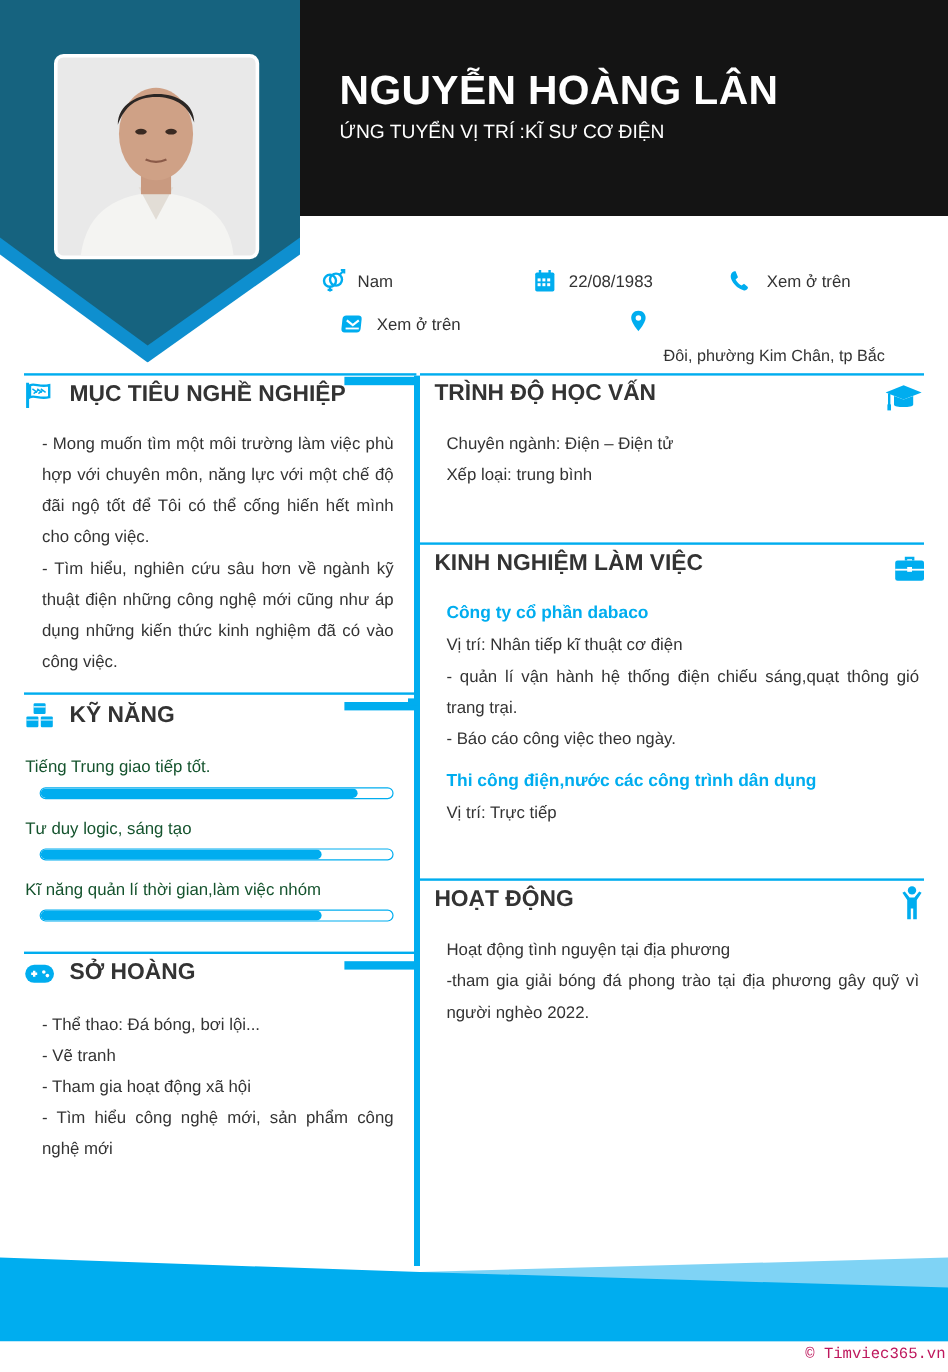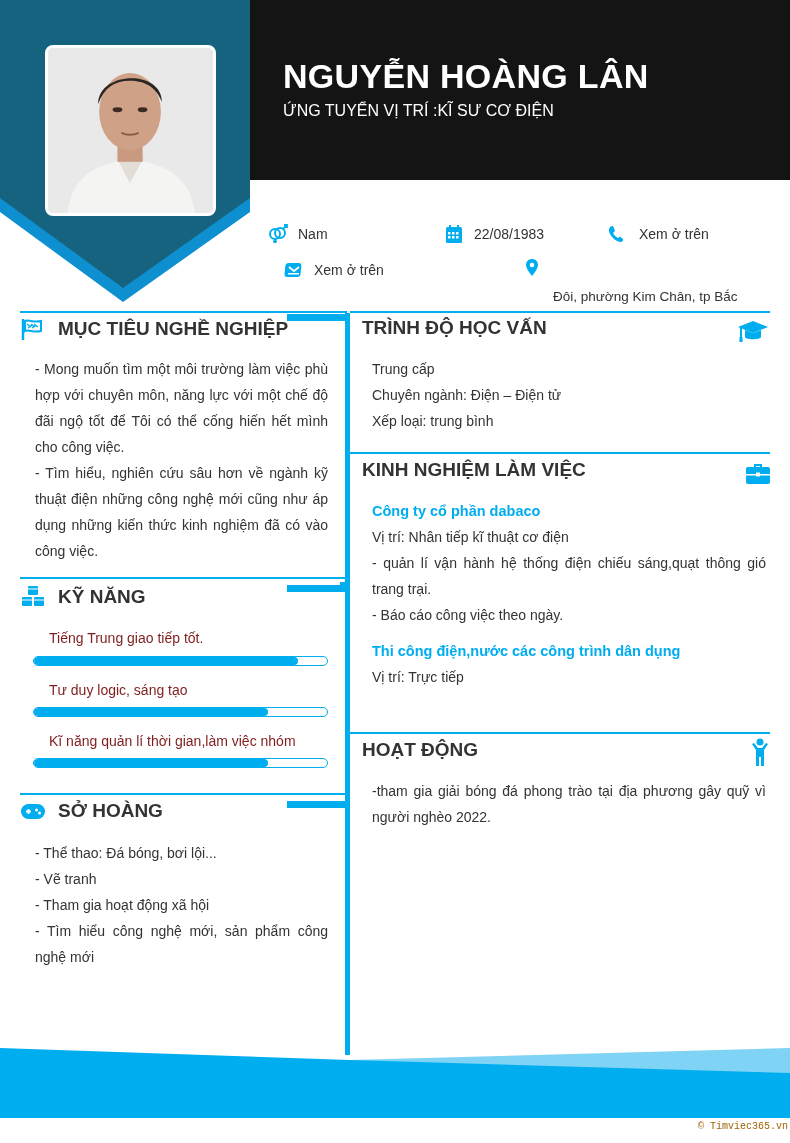--- a/index.html
+++ b/index.html
@@ -27,29 +27,29 @@
   .sec-title .ic { width: 26px; height: 26px; margin-right: 12px; display: inline-block; }
   .sec-title .ic svg { width: 26px; height: 26px; display: block; }
   .sec-icon-right { position: absolute; width: 32px; height: 32px; }
   .sec-icon-right svg { width: 32px; height: 32px; display: block; }
 
   .para { position: absolute; font-size: 14px; line-height: 26px; color: #333; text-align: justify; }
   .lines { position: absolute; font-size: 14px; line-height: 26px; color: #333; }
   .lines div { white-space: nowrap; }
   .justify { text-align: justify; }
 
-  .skill-label { position: absolute; left: 49px; font-size: 14px; color: #7f1d1d; }
+  .skill-label { position: absolute; left: 21px; font-size: 14px; color: #14532d; }
   .skill-bar { position: absolute; left: 33px; width: 295px; height: 10px; border: 1px solid #00adef; border-radius: 6px; overflow: hidden; }
   .skill-fill { height: 100%; background: #00adef; border-radius: 6px; }
 
   .company { font-weight: bold; color: #00adef; font-size: 14.5px; }
 
   .footer-wave { position: absolute; left: 0; top: 1038px; width: 790px; height: 80px; }
   .footer-wave svg { display: block; width: 790px; height: 80px; }
-  .copyright { position: absolute; right: 2px; top: 1121px; font-family: "Liberation Mono", "DejaVu Sans Mono", monospace; font-size: 10px; color: #a16207; }
+  .copyright { position: absolute; right: 2px; top: 1121px; font-family: "Liberation Mono", "DejaVu Sans Mono", monospace; font-size: 13px; color: #be185d; }
 </style>
 </head>
 <body>
 
 <div class="header-black"></div>
 
 <div class="banner">
   <svg width="250" height="302" viewBox="0 0 250 302">
     <polygon points="0,0 250,0 250,212 123,302 0,212" fill="#0e8fcf"></polygon>
     <polygon points="0,0 250,0 250,198 123,288 0,198" fill="#16637f"></polygon>
@@ -221,21 +221,20 @@
 </div>
 <div class="sec-icon-right" style="left:737px; top:316px;">
   <svg viewBox="0 0 32 32">
       <path d="M1 11 L16 5 L31 11 L16 17 Z" fill="#00adef"></path>
       <path d="M8 14 L8 21 C 8 24, 24 24, 24 21 L24 14 L16 17 Z" fill="#00adef"></path>
       <path d="M4 12 L4 22" stroke="#00adef" stroke-width="2"></path>
       <rect x="2.5" y="21" width="3" height="5" fill="#00adef"></rect>
     </svg>
 </div>
 <div class="lines" style="left:372px; top:356px;">
-  <div>Trung cấp</div>
   <div>Chuyên ngành: Điện – Điện tử</div>
   <div>Xếp loại: trung bình</div>
 </div>
 
 <div class="sec-title" style="left:362px; top:459px;">
   <span>KINH NGHIỆM LÀM VIỆC</span>
 </div>
 <div class="sec-icon-right" style="left:744px; top:459px; width:28px; height:28px;">
   <svg viewBox="0 0 28 28" style="width:28px;height:28px;">
       <path d="M10 5 L18 5 L18 8 L16 8 L16 7 L12 7 L12 8 L10 8 Z" fill="#00adef"></path>
@@ -256,20 +255,21 @@
 <div class="sec-title" style="left:362px; top:739px;">
   <span>HOẠT ĐỘNG</span>
 </div>
 <div class="sec-icon-right" style="left:750px; top:738px; width:20px; height:30px;">
   <svg viewBox="0 0 20 30" style="width:20px;height:30px;">
       <circle cx="10" cy="4" r="3.5" fill="#00adef"></circle>
       <path d="M2 6 L6 12 L6 28 L9 28 L9 19 L11 19 L11 28 L14 28 L14 12 L18 6 L16 5 L12 10 L8 10 L4 5 Z" fill="#00adef"></path>
     </svg>
 </div>
 <div class="lines" style="left:372px; top:778px; width:394px;">
+  <div>Hoạt động tình nguyện tại địa phương</div>
   <div class="justify" style="white-space:normal;">-tham gia giải bóng đá phong trào tại địa phương gây quỹ vì người nghèo 2022.</div>
 </div>
 
 <div class="footer-wave">
   <svg viewBox="0 0 790 80" preserveAspectRatio="none">
     <polygon points="350,22 790,10 790,80 350,80" fill="#7fd3f5"></polygon>
     <polygon points="0,10 350,22 790,35 790,80 0,80" fill="#00adef"></polygon>
   </svg>
 </div>
 <div class="copyright">© Timviec365.vn</div>

